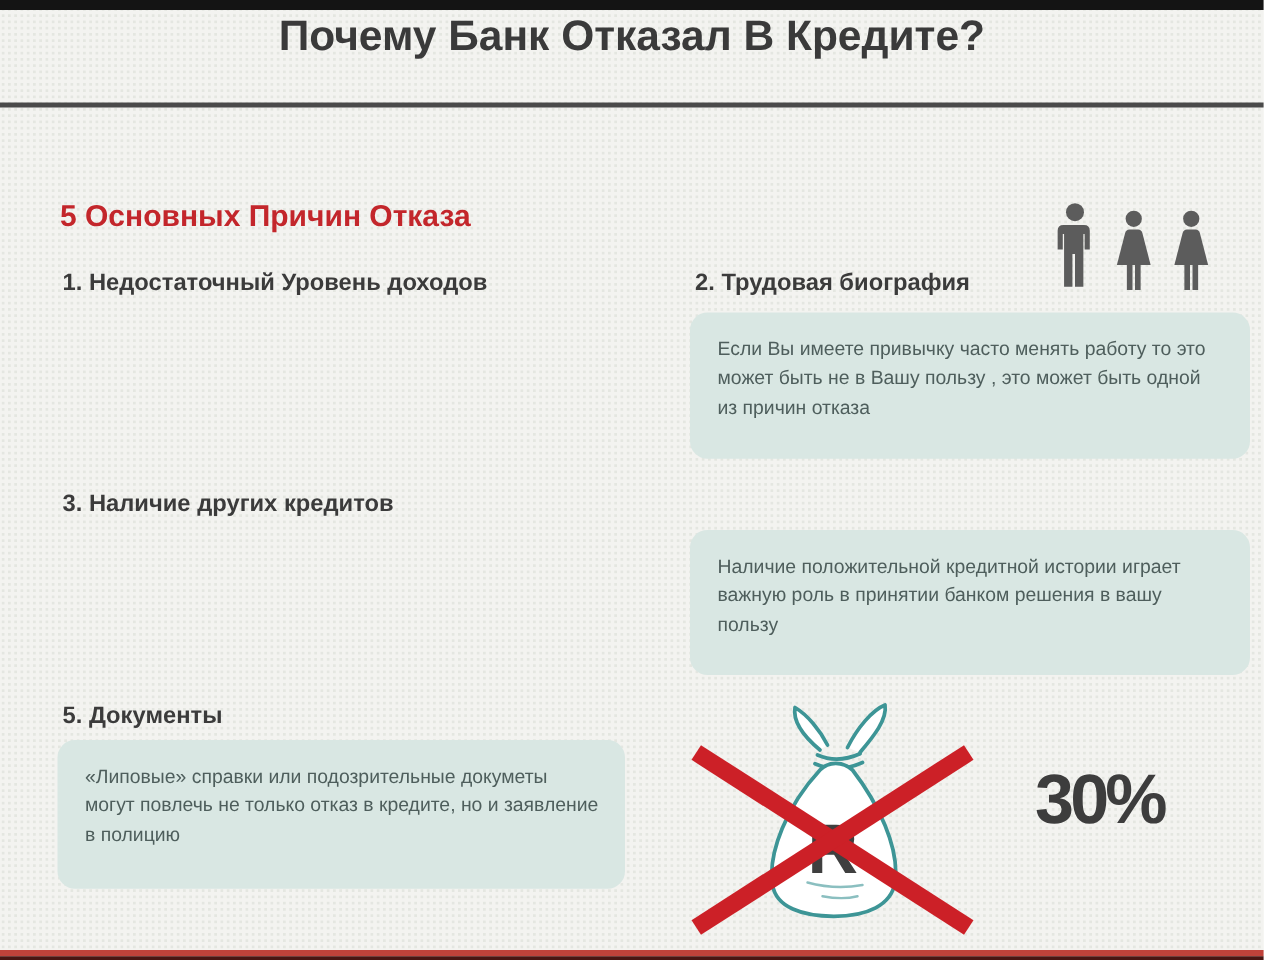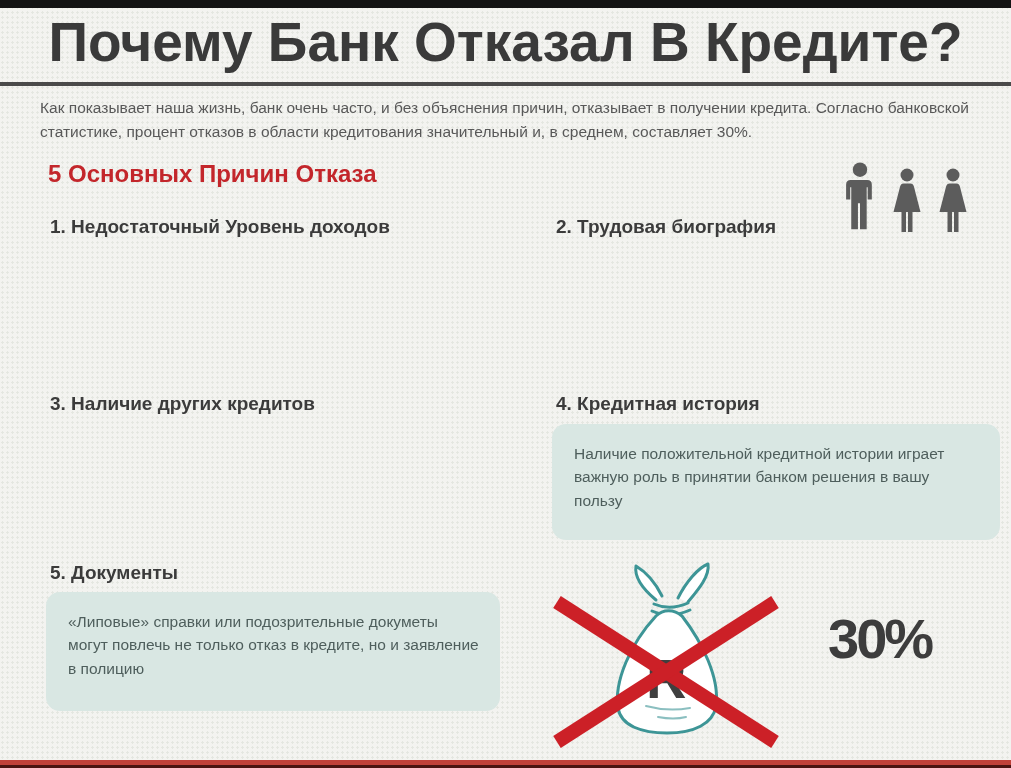--- a/index.html
+++ b/index.html
@@ -19,21 +19,21 @@
   .topbar {
     position: absolute; left: 0; top: 0;
     width: 1011px; height: 8px;
     background: #141414;
   }
 
   .title {
     position: absolute; left: 0; top: 10px;
     width: 1011px;
     text-align: center;
-    font-size: 55px;
+    font-size: 34px;
     font-weight: 800;
     letter-spacing: 0px;
     color: #3a3a3a;
   }
 
   .title-rule {
     position: absolute; left: 0; top: 82px;
     width: 1011px; height: 4px;
     background: #4a4a4a;
   }
@@ -121,21 +121,20 @@
 <body>
 
 <div class="poster">
 
   <div class="topbar"></div>
 
   <h1 class="title">Почему Банк Отказал В Кредите?</h1>
 
   <div class="title-rule"></div>
 
-  <p class="intro">Как показывает наша жизнь, банк очень часто, и без объяснения причин, отказывает в получении кредита. Согласно банковской статистике, процент отказов в области кредитования значительный и, в среднем, составляет 30%.</p>
 
   <h2 class="main-heading">5 Основных Причин Отказа</h2>
 
   <div class="people">
     <span>
       <svg width="36" height="72" viewBox="0 0 34 70" fill="#5c5c5c">
         <circle cx="17" cy="7.5" r="7"></circle>
         <path d="M10,17.5 h14 q4.5,0 4.5,4.5 v14.5 h-4 v-12 h-1 v41 h-6.5 v-25.5 h-2 v25.5 H8.5 v-41 h-1 v12 h-4 V22 q0,-4.5 4.5,-4.5 z"></path>
       </svg>
     </span>
@@ -153,24 +152,24 @@
         <path d="M13.5,15.5 h7 q2.6,0 3.4,2.9 L30.5,44 H3.5 L10.1,18.4 Q10.9,15.5 13.5,15.5 z"></path>
         <rect x="11.5" y="44" width="4.5" height="20"></rect>
         <rect x="18" y="44" width="4.5" height="20"></rect>
       </svg>
     </span>
   </div>
 
   <h3 class="section-heading h1pos">1. Недостаточный Уровень доходов</h3>
 
   <h3 class="section-heading h2pos">2. Трудовая биография</h3>
+  <div class="reason-box col-right box2">Если Вы имеете привычку часто менять работу то это может быть не в Вашу пользу , это может быть одной из причин отказа</div>
 
   <h3 class="section-heading h3pos">3. Наличие других кредитов</h3>
 
-  <h3 class="section-heading h4pos">4. Кредитная история</h3>
   <div class="reason-box col-right box4">Наличие положительной кредитной истории играет важную роль в принятии банком решения в вашу пользу</div>
 
   <h3 class="section-heading h5pos">5. Документы</h3>
   <div class="reason-box col-left box5">«Липовые» справки или подозрительные докуметы могут повлечь не только отказ в кредите, но и заявление в полицию</div>
 
   <div class="bag-wrap">
     <svg width="232" height="192" viewBox="0 0 232 192">
       <g fill="none" stroke="#3d9596" stroke-width="3" stroke-linecap="round" stroke-linejoin="round">
 
         <path d="M106,44 C94,34 84,22 86,10 C96,16 106,28 112,40" fill="#ffffff"></path>

